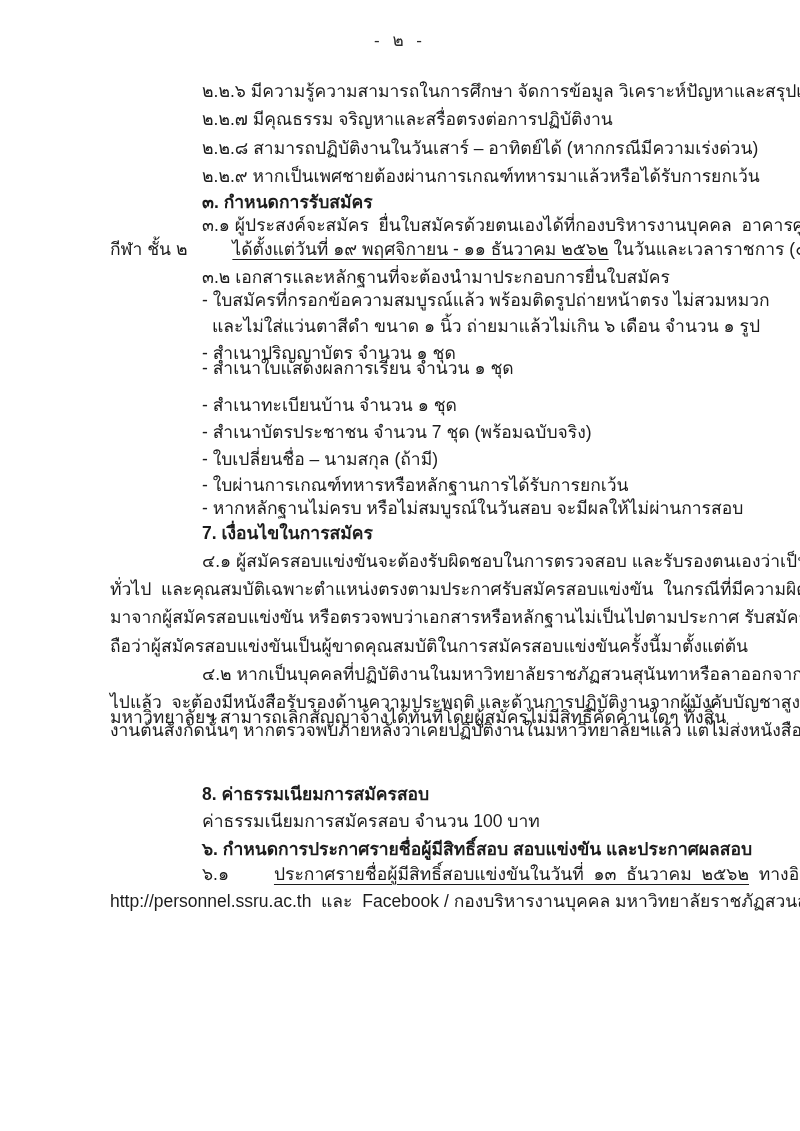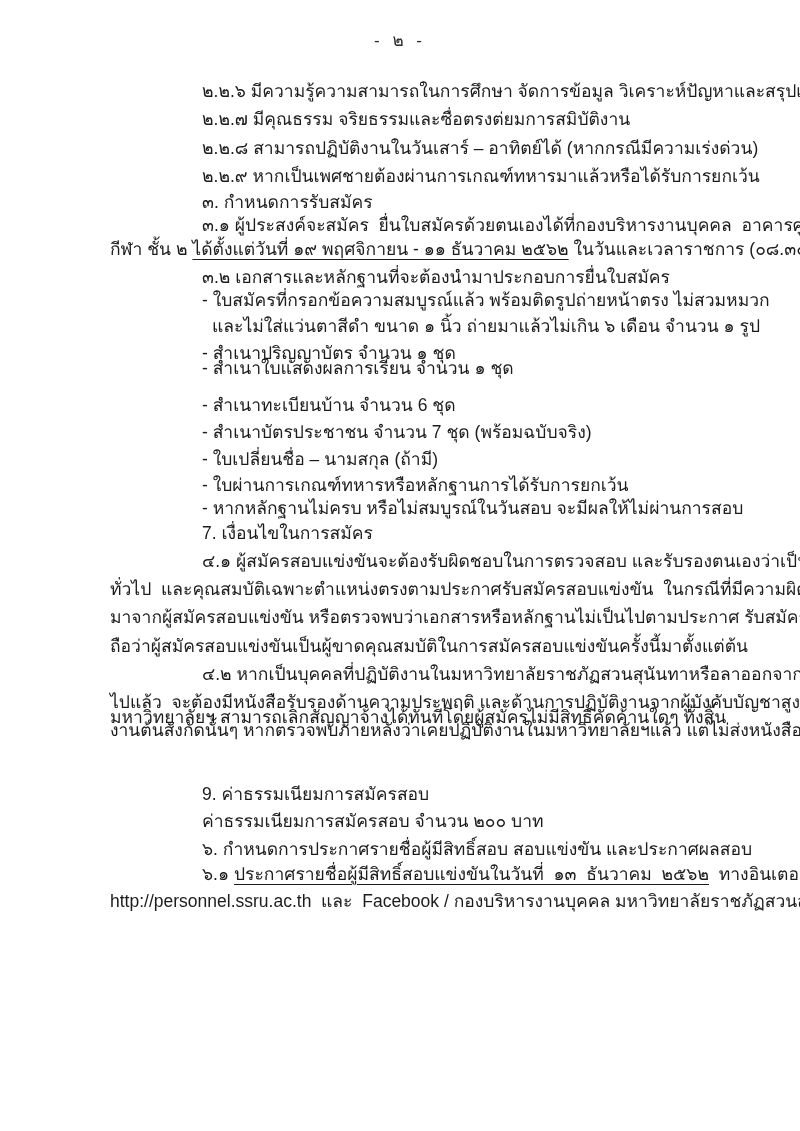--- a/index.html
+++ b/index.html
@@ -41,63 +41,63 @@
     position: absolute;
     left: 0;
     width: 588px;
     line-height: 24px;
     height: 24px;
     white-space: pre;
     overflow: visible;
   }
   .ind  { padding-left: 92px; }   
   .ind2 { padding-left: 102px; }  
-  .bold { font-weight: normal; }
-  .u    { text-decoration: underline; text-underline-offset: 4px; text-decoration-thickness: 1px; }
+  .bold { font-weight: bold; }
+  .u    { text-decoration: underline; text-underline-offset: 4px; text-decoration-thickness: 1px; margin-left: 40px; }
 </style>
 </head>
 <body>
 
 <div class="page">
 
   <div class="pageno">- ๒ -</div>
 
   <div class="doc">
 
     <div class="line ind" style="top:79px">๒.๒.๖ มีความรู้ความสามารถในการศึกษา จัดการข้อมูล วิเคราะห์ปัญหาและสรุปเหตุผล</div>
-    <div class="line ind" style="top:107px">๒.๒.๗ มีคุณธรรม จริยธรรมและซื่อตรงต่ยมการสมิบัติงาน</div>
+    <div class="line ind" style="top:107px">๒.๒.๗ มีคุณธรรม จริญหาและสรื่อตรงต่อการปฏิบัติงาน</div>
     <div class="line ind" style="top:136px">๒.๒.๘ สามารถปฏิบัติงานในวันเสาร์ – อาทิตย์ได้ (หากกรณีมีความเร่งด่วน)</div>
     <div class="line ind" style="top:164px">๒.๒.๙ หากเป็นเพศชายต้องผ่านการเกณฑ์ทหารมาแล้วหรือได้รับการยกเว้น</div>
 
     <div class="line ind bold" style="top:190px">๓. กำหนดการรับสมัคร</div>
     <div class="line ind" style="top:213px">๓.๑ ผู้ประสงค์จะสมัคร  ยื่นใบสมัครด้วยตนเองได้ที่กองบริหารงานบุคคล  อาคารศูนย์สุขภาพและ</div>
     <div class="line" style="top:237px"><span>กีฬา ชั้น ๒ </span><span class="u">ได้ตั้งแต่วันที่ ๑๙ พฤศจิกายน - ๑๑ ธันวาคม ๒๕๖๒</span><span> ในวันและเวลาราชการ (๐๘.๓๐ - ๑๕.๓๐)</span></div>
     <div class="line ind" style="top:265px">๓.๒ เอกสารและหลักฐานที่จะต้องนำมาประกอบการยื่นใบสมัคร</div>
 
     <div class="line ind" style="top:288px">- ใบสมัครที่กรอกข้อความสมบูรณ์แล้ว พร้อมติดรูปถ่ายหน้าตรง ไม่สวมหมวก</div>
     <div class="line ind2" style="top:314px">และไม่ใส่แว่นตาสีดำ ขนาด ๑ นิ้ว ถ่ายมาแล้วไม่เกิน ๖ เดือน จำนวน ๑ รูป</div>
     <div class="line ind" style="top:341px">- สำเนาปริญญาบัตร จำนวน ๑ ชุด</div>
     <div class="line ind" style="top:356px">- สำเนาใบแสดงผลการเรียน จำนวน ๑ ชุด</div>
-    <div class="line ind" style="top:393px">- สำเนาทะเบียนบ้าน จำนวน 6 ชุด</div>
+    <div class="line ind" style="top:393px">- สำเนาทะเบียนบ้าน จำนวน ๑ ชุด</div>
     <div class="line ind" style="top:420px">- สำเนาบัตรประชาชน จำนวน 7 ชุด (พร้อมฉบับจริง)</div>
     <div class="line ind" style="top:447px">- ใบเปลี่ยนชื่อ – นามสกุล (ถ้ามี)</div>
     <div class="line ind" style="top:473px">- ใบผ่านการเกณฑ์ทหารหรือหลักฐานการได้รับการยกเว้น</div>
     <div class="line ind" style="top:496px">- หากหลักฐานไม่ครบ หรือไม่สมบูรณ์ในวันสอบ จะมีผลให้ไม่ผ่านการสอบ</div>
 
     <div class="line ind bold" style="top:521px">7. เงื่อนไขในการสมัคร</div>
     <div class="line ind" style="top:549px">๔.๑ ผู้สมัครสอบแข่งขันจะต้องรับผิดชอบในการตรวจสอบ และรับรองตนเองว่าเป็นผู้มีคุณสมบัติ</div>
     <div class="line" style="top:577px">ทั่วไป  และคุณสมบัติเฉพาะตำแหน่งตรงตามประกาศรับสมัครสอบแข่งขัน  ในกรณีที่มีความผิดพลาด  อันเนื่อง</div>
     <div class="line" style="top:605px">มาจากผู้สมัครสอบแข่งขัน หรือตรวจพบว่าเอกสารหรือหลักฐานไม่เป็นไปตามประกาศ รับสมัครสอบแข่งขันให้</div>
     <div class="line" style="top:634px">ถือว่าผู้สมัครสอบแข่งขันเป็นผู้ขาดคุณสมบัติในการสมัครสอบแข่งขันครั้งนี้มาตั้งแต่ต้น</div>
     <div class="line ind" style="top:662px">๔.๒ หากเป็นบุคคลที่ปฏิบัติงานในมหาวิทยาลัยราชภัฏสวนสุนันทาหรือลาออกจากมหาวิทยาลัย</div>
     <div class="line" style="top:690px">ไปแล้ว  จะต้องมีหนังสือรับรองด้านความประพฤติ และด้านการปฏิบัติงานจากผู้บังคับบัญชาสูงสุดของหน่วย</div>
     <div class="line" style="top:718px">งานต้นสังกัดนั้นๆ หากตรวจพบภายหลังว่าเคยปฏิบัติงานในมหาวิทยาลัยฯแล้ว แต่ไม่ส่งหนังสือรับรองดังกล่าว</div>
     <div class="line" style="top:705px">มหาวิทยาลัยฯ สามารถเลิกสัญญาจ้างได้ทันทีโดยผู้สมัครไม่มีสิทธิคัดค้านใดๆ ทั้งสิ้น</div>
 
-    <div class="line ind bold" style="top:782px">9. ค่าธรรมเนียมการสมัครสอบ</div>
-    <div class="line ind" style="top:809px">ค่าธรรมเนียมการสมัครสอบ จำนวน ๒๐๐ บาท</div>
+    <div class="line ind bold" style="top:782px">8. ค่าธรรมเนียมการสมัครสอบ</div>
+    <div class="line ind" style="top:809px">ค่าธรรมเนียมการสมัครสอบ จำนวน 100 บาท</div>
 
     <div class="line ind bold" style="top:837px">๖. กำหนดการประกาศรายชื่อผู้มีสิทธิ์สอบ สอบแข่งขัน และประกาศผลสอบ</div>
     <div class="line ind" style="top:862px"><span>๖.๑ </span><span class="u">ประกาศรายชื่อผู้มีสิทธิ์สอบแข่งขันในวันที่  ๑๓  ธันวาคม  ๒๕๖๒</span><span>  ทางอินเตอร์เน็ตที่</span></div>
     <div class="line" style="top:889px">http://personnel.ssru.ac.th  และ  Facebook / กองบริหารงานบุคคล มหาวิทยาลัยราชภัฏสวนสุนันทา</div>
 
   </div>
 </div>
 
 </body></html>

